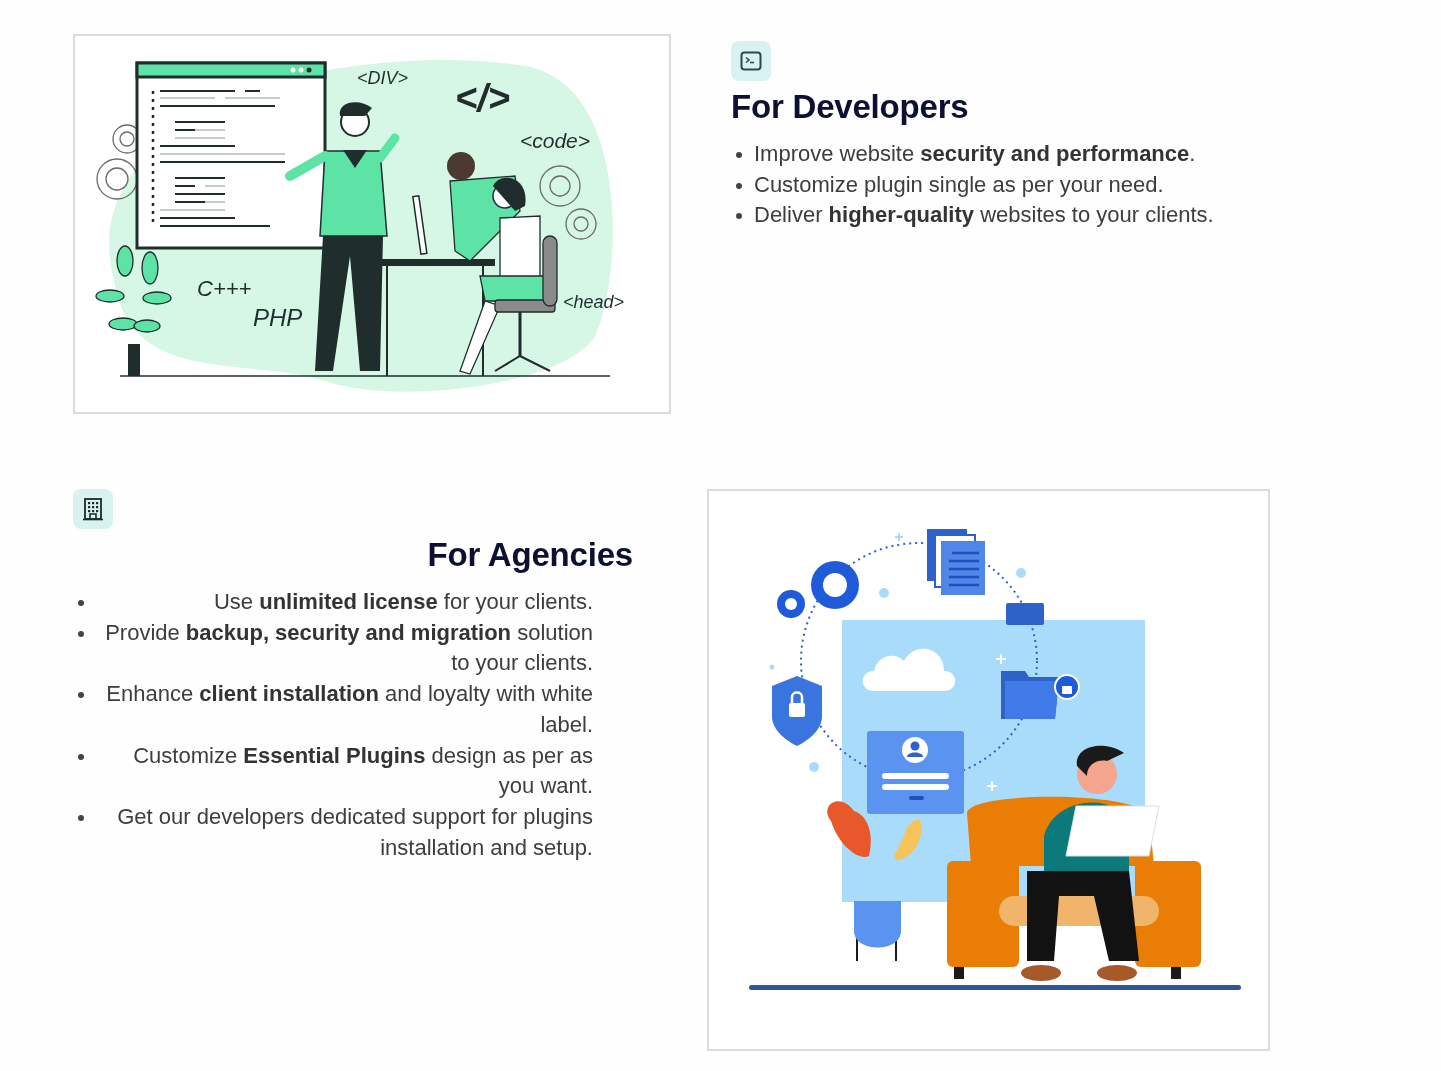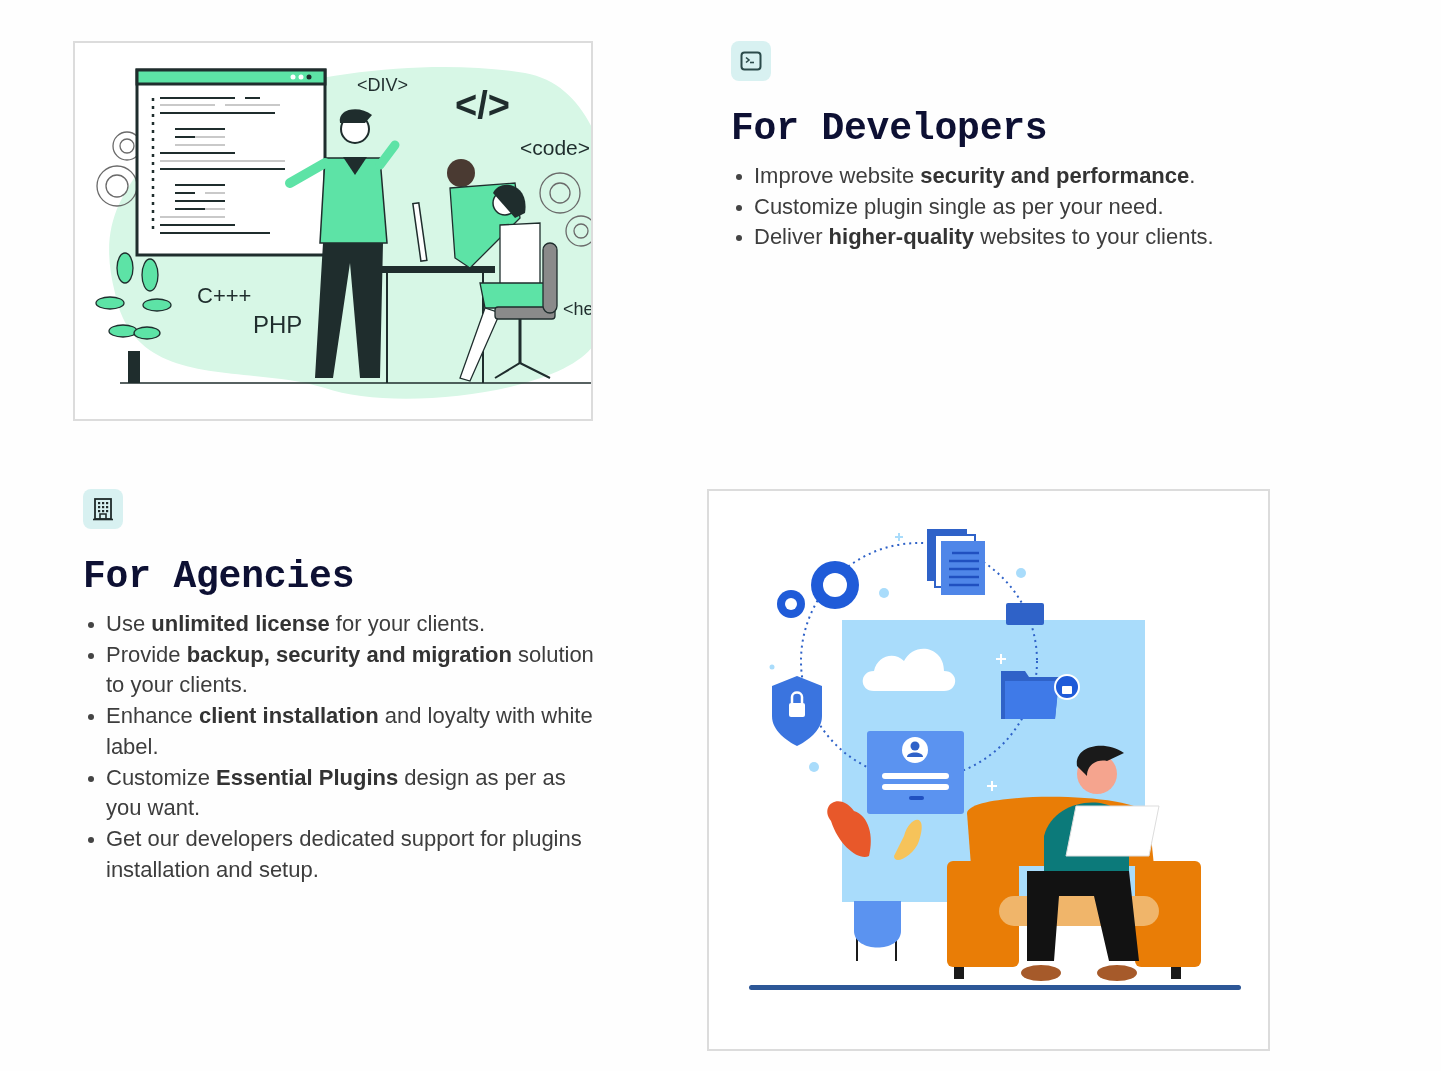--- a/index.html
+++ b/index.html
@@ -5,39 +5,39 @@
   * { box-sizing: border-box; margin: 0; padding: 0; }
   html, body { width: 1441px; height: 1071px; background: #fefefe; overflow: hidden; }
   body { font-family: "Liberation Sans", "DejaVu Sans", sans-serif; color: #3a3a3a; position: relative; }
 
   .img-frame {
     position: absolute;
     border: 2px solid #dcdcdc;
     background: #ffffff;
     overflow: hidden;
   }
-  #dev-image { left: 73px; top: 41px; width: 520px; height: 380px; }
+  #dev-image { left: 73px; top: 34px; width: 598px; height: 380px; font-style: italic; }
   #agency-image { left: 707px; top: 489px; width: 563px; height: 562px; }
 
   .feature-block { position: absolute; }
   #dev-block { left: 731px; top: 41px; width: 560px; }
-  #agency-block { left: 83px; top: 489px; width: 560px; }
+  #agency-block { left: 73px; top: 489px; width: 560px; text-align: right; }
 
   .icon-badge {
     width: 40px; height: 40px;
     border-radius: 8px;
     background: #d8f1f1;
     display: flex; align-items: center; justify-content: center;
   }
   .heading {
-    font-family: Liberation Mono, monospace;
+    font-family: Liberation Sans, sans-serif;
     font-weight: 700;
-    font-size: 38px;
+    font-size: 33px;
     color: #0d1033;
-    margin-top: 28px;
+    margin-top: 6px;
     letter-spacing: -0.2px;
     line-height: 40px;
   }
   ul.features {
     list-style: none;
     margin-top: 12px;
   }
   ul.features li {
     position: relative;
     padding-left: 23px;

